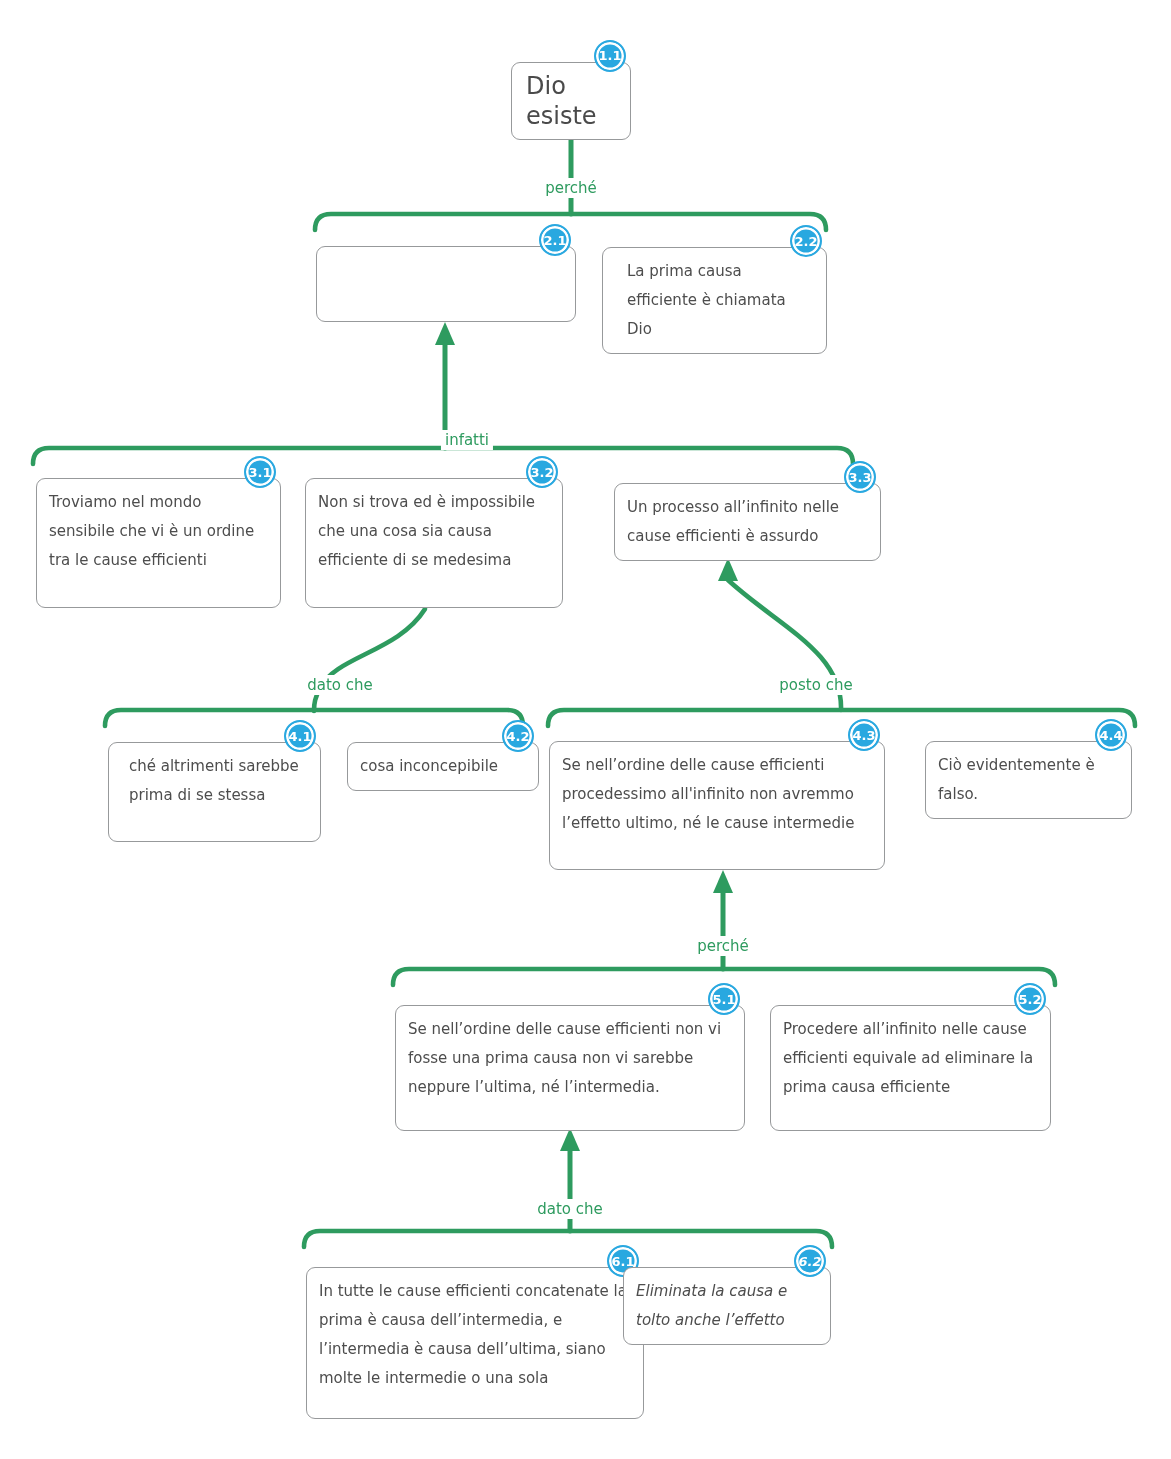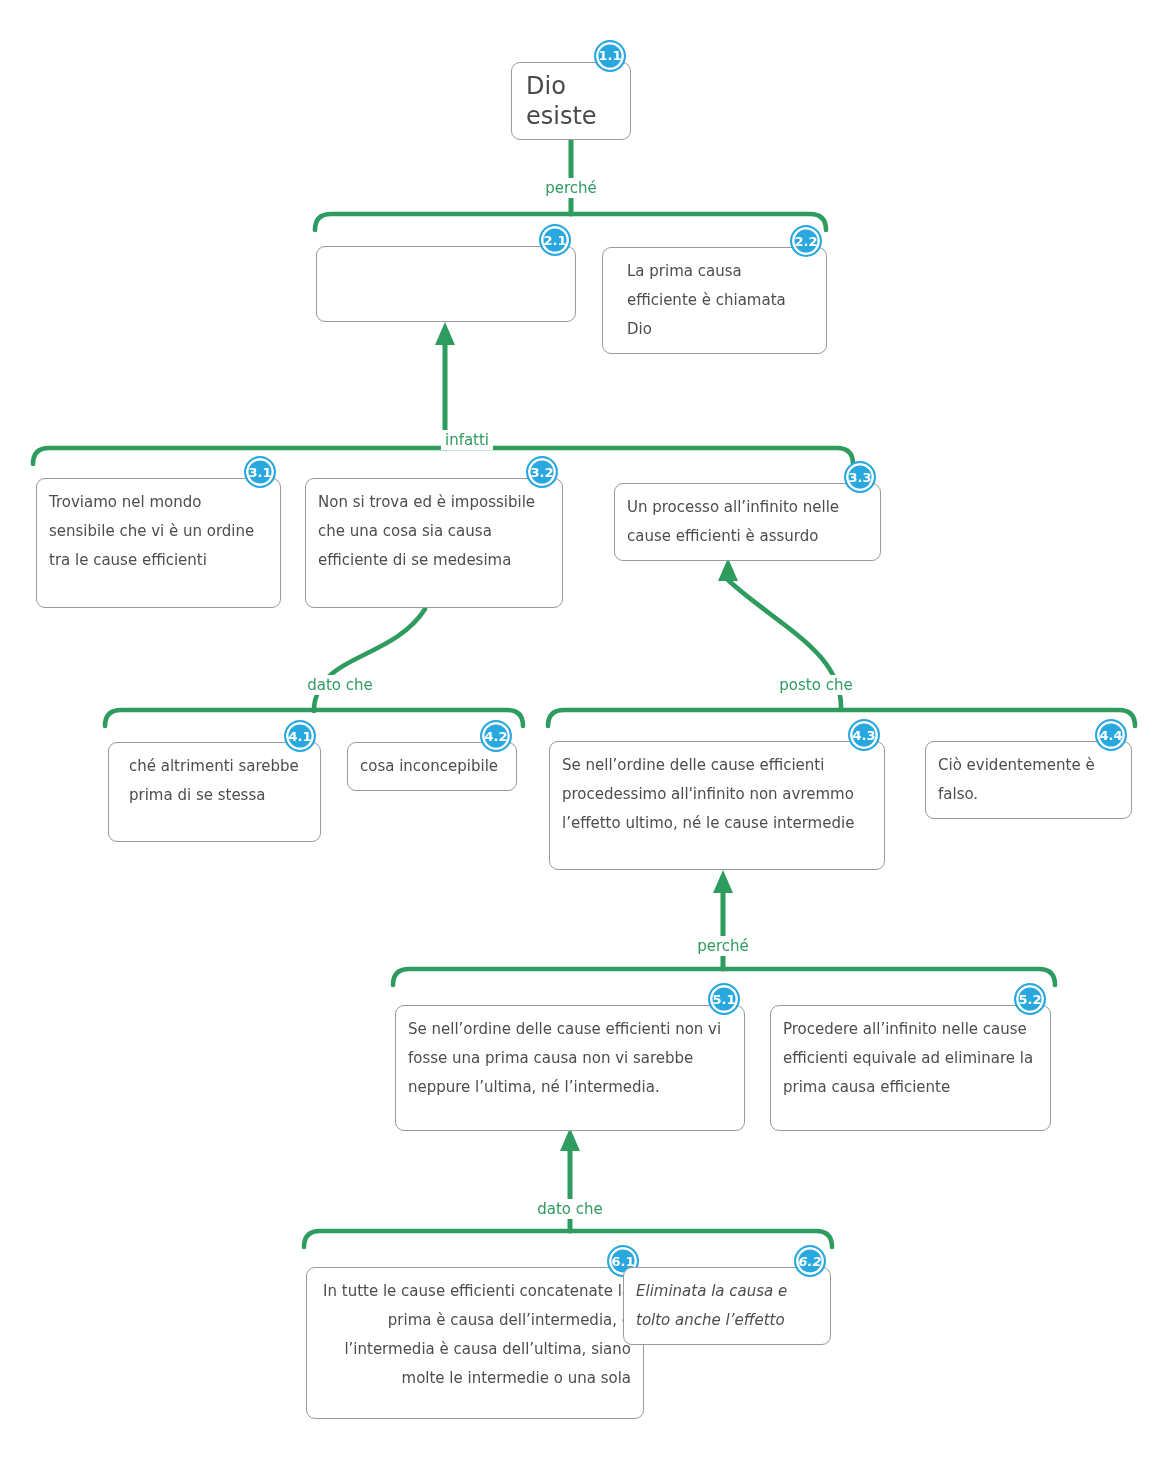--- a/index.html
+++ b/index.html
@@ -124,21 +124,21 @@
   <div class="node" style="left:589px;top:483px;width:267px;min-height:75px;margin-left:25px;">
     <div class="badge">3.3</div>
     <span>Un processo all’infinito nelle cause efficienti è assurdo</span>
   </div>
 
   <div class="node" style="left:108px;top:742px;width:213px;min-height:100px;padding-left:20px;">
     <div class="badge">4.1</div>
     <span>ché altrimenti sarebbe prima di se stessa</span>
   </div>
 
-  <div class="node" style="left:347px;top:742px;width:170px;min-height:44px;">
+  <div class="node" style="left:347px;top:742px;width:192px;min-height:44px;">
     <div class="badge">4.2</div>
     <span>cosa inconcepibile</span>
   </div>
 
   <div class="node" style="left:549px;top:741px;width:336px;min-height:129px;">
     <div class="badge">4.3</div>
     <span>Se nell’ordine delle cause efficienti procedessimo all'infinito non avremmo l’effetto ultimo, né le cause intermedie</span>
   </div>
 
   <div class="node" style="left:925px;top:741px;width:207px;min-height:72px;">
@@ -149,21 +149,21 @@
   <div class="node" style="left:395px;top:1005px;width:350px;min-height:126px;">
     <div class="badge">5.1</div>
     <span>Se nell’ordine delle cause efficienti non vi fosse una prima causa non vi sarebbe neppure l’ultima, né l’intermedia.</span>
   </div>
 
   <div class="node" style="left:770px;top:1005px;width:281px;min-height:126px;">
     <div class="badge">5.2</div>
     <span>Procedere all’infinito nelle cause efficienti equivale ad eliminare la prima causa efficiente</span>
   </div>
 
-  <div class="node" style="left:306px;top:1267px;width:338px;min-height:152px;text-align:right;">
+  <div class="node" style="left:306px;top:1267px;width:338px;min-height:152px;">
     <div class="badge">6.1</div>
     <span>In tutte le cause efficienti concatenate la prima è causa dell’intermedia, e l’intermedia è causa dell’ultima, siano molte le intermedie o una sola</span>
   </div>
 
   <div class="node" style="left:623px;top:1267px;width:208px;min-height:72px;font-style:italic;">
     <div class="badge">6.2</div>
     <span>Eliminata la causa e tolto anche l’effetto</span>
   </div>
 
 </div>

